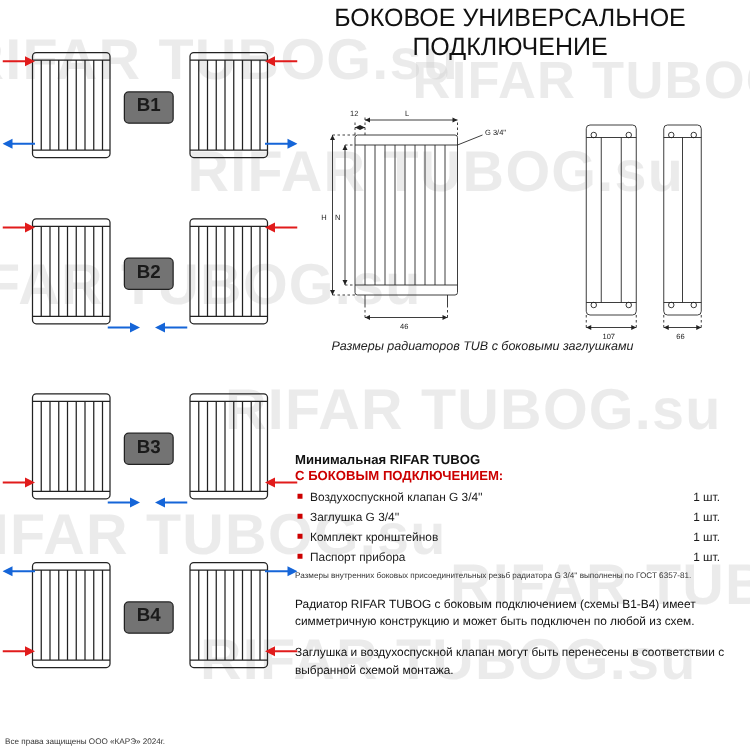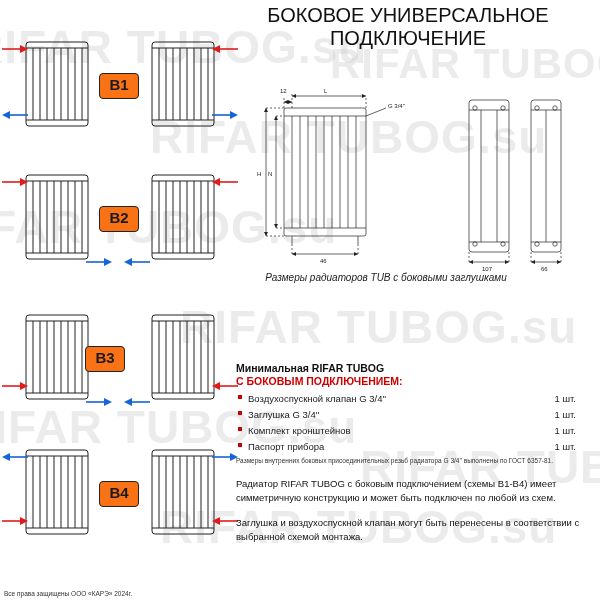--- a/index.html
+++ b/index.html
@@ -59,21 +59,21 @@
     z-index: 2;
   }
   .rad {
     position: absolute;
   }
 
   .scheme-label {
     position: absolute;
     border: 1.4px solid #222;
     border-radius: 4px;
-    background: #f97316;
+    background: #737373;
     font-size: 15px;
     font-weight: bold;
     text-align: center;
     line-height: 22px;
     width: 38px;
     height: 24px;
     z-index: 3;
   }
 
   .arrow {
@@ -342,21 +342,21 @@
       <polygon points="26,5 18,1 18,9" fill="#1565d8"></polygon>
     </svg>
     <svg class="arrow" style="left:212px; top:76px;" width="26" height="10">
       <line x1="6" y1="5" x2="26" y2="5" stroke="#e11b1b" stroke-width="1.6"></line>
       <polygon points="0,5 8,1 8,9" fill="#e11b1b"></polygon>
     </svg>
     <svg class="arrow" style="left:124px; top:92px;" width="26" height="10">
       <line x1="6" y1="5" x2="26" y2="5" stroke="#1565d8" stroke-width="1.6"></line>
       <polygon points="0,5 8,1 8,9" fill="#1565d8"></polygon>
     </svg>
-    <div class="scheme-label" style="left:85px; top:41px;">B3</div>
+    <div class="scheme-label" style="left:99px; top:41px;">B3</div>
   </div>
 
   <div class="scheme-group" style="left:0px; top:440px; width:236px; height:100px;">
     <svg class="rad" style="left:22px; top:6px;" width="70" height="92" viewBox="0 0 70 92">
       <g fill="none" stroke="#222" stroke-width="1">
         <rect x="4" y="4" width="62" height="84" rx="3"></rect>
         <line x1="4" y1="10" x2="66" y2="10"></line>
         <line x1="4" y1="82" x2="66" y2="82"></line>
         <line x1="11" y1="10" x2="11" y2="82"></line>
         <line x1="18" y1="10" x2="18" y2="82"></line>

